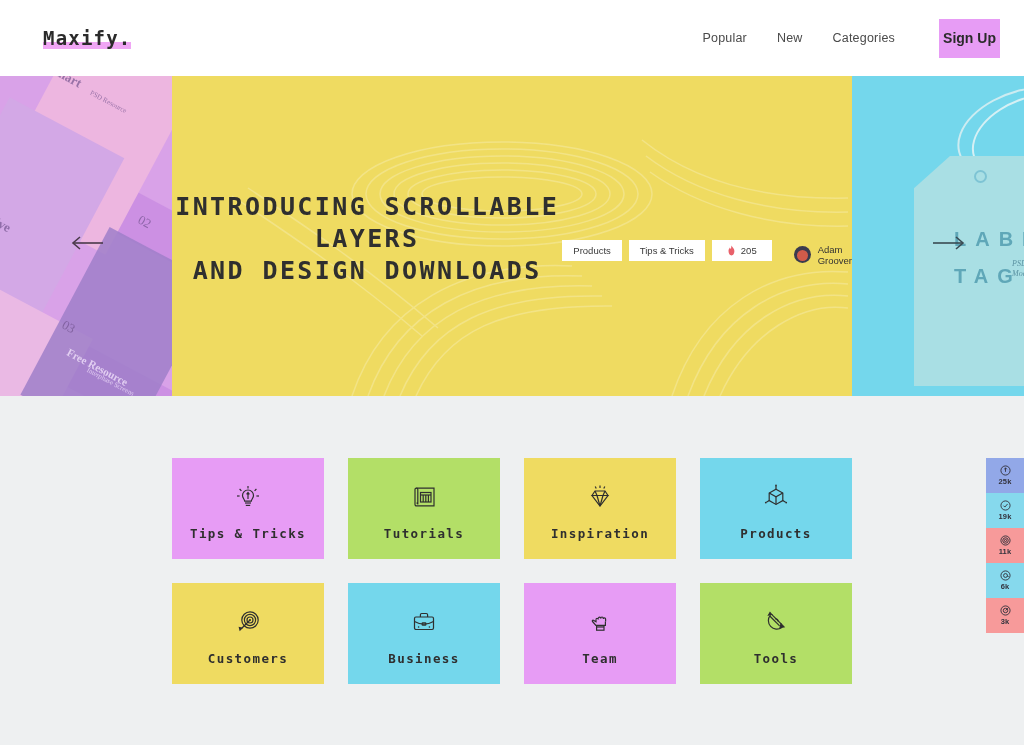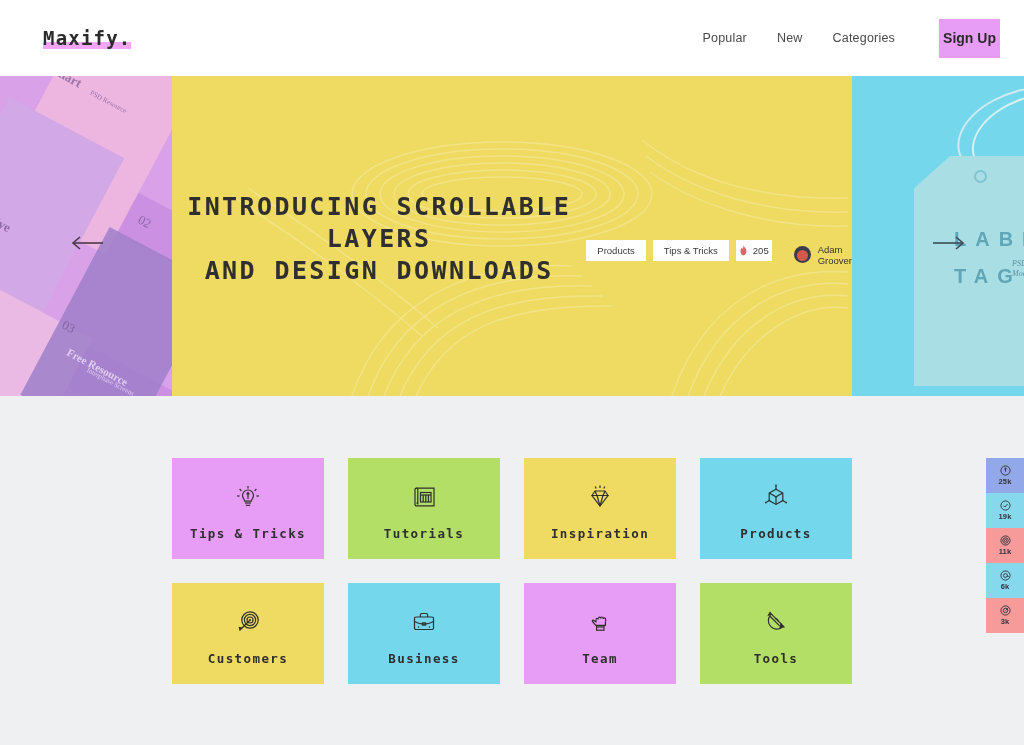--- a/index.html
+++ b/index.html
@@ -120,21 +120,21 @@
   }
   .hero-tags {
     position: relative; z-index: 3; display: flex; align-items: center;
     margin-top: 28px;
   }
   .tag-chip {
     background: #ffffff; height: 21px; padding: 0 11px; margin-right: 7px;
     display: flex; align-items: center; justify-content: center;
     font-size: 9.5px; color: #3a3a3a; cursor: pointer; white-space: nowrap;
   }
-  .tag-chip.likes { padding: 0 3px; }
+  .tag-chip.likes { padding: 0 15px; }
   .flame { margin-right: 5px; display: inline-flex; }
   .author { display: flex; align-items: center; margin-left: 15px; margin-top: 9px; }
   .avatar {
     width: 17px; height: 17px; border-radius: 50%; overflow: hidden;
     background: #3b3b4e; margin-right: 7px; position: relative; flex: 0 0 auto;
   }
   .avatar::after {
     content: ""; position: absolute; left: 3px; top: 4px;
     width: 11px; height: 11px; border-radius: 50%; background: #d15b4a;
   }

